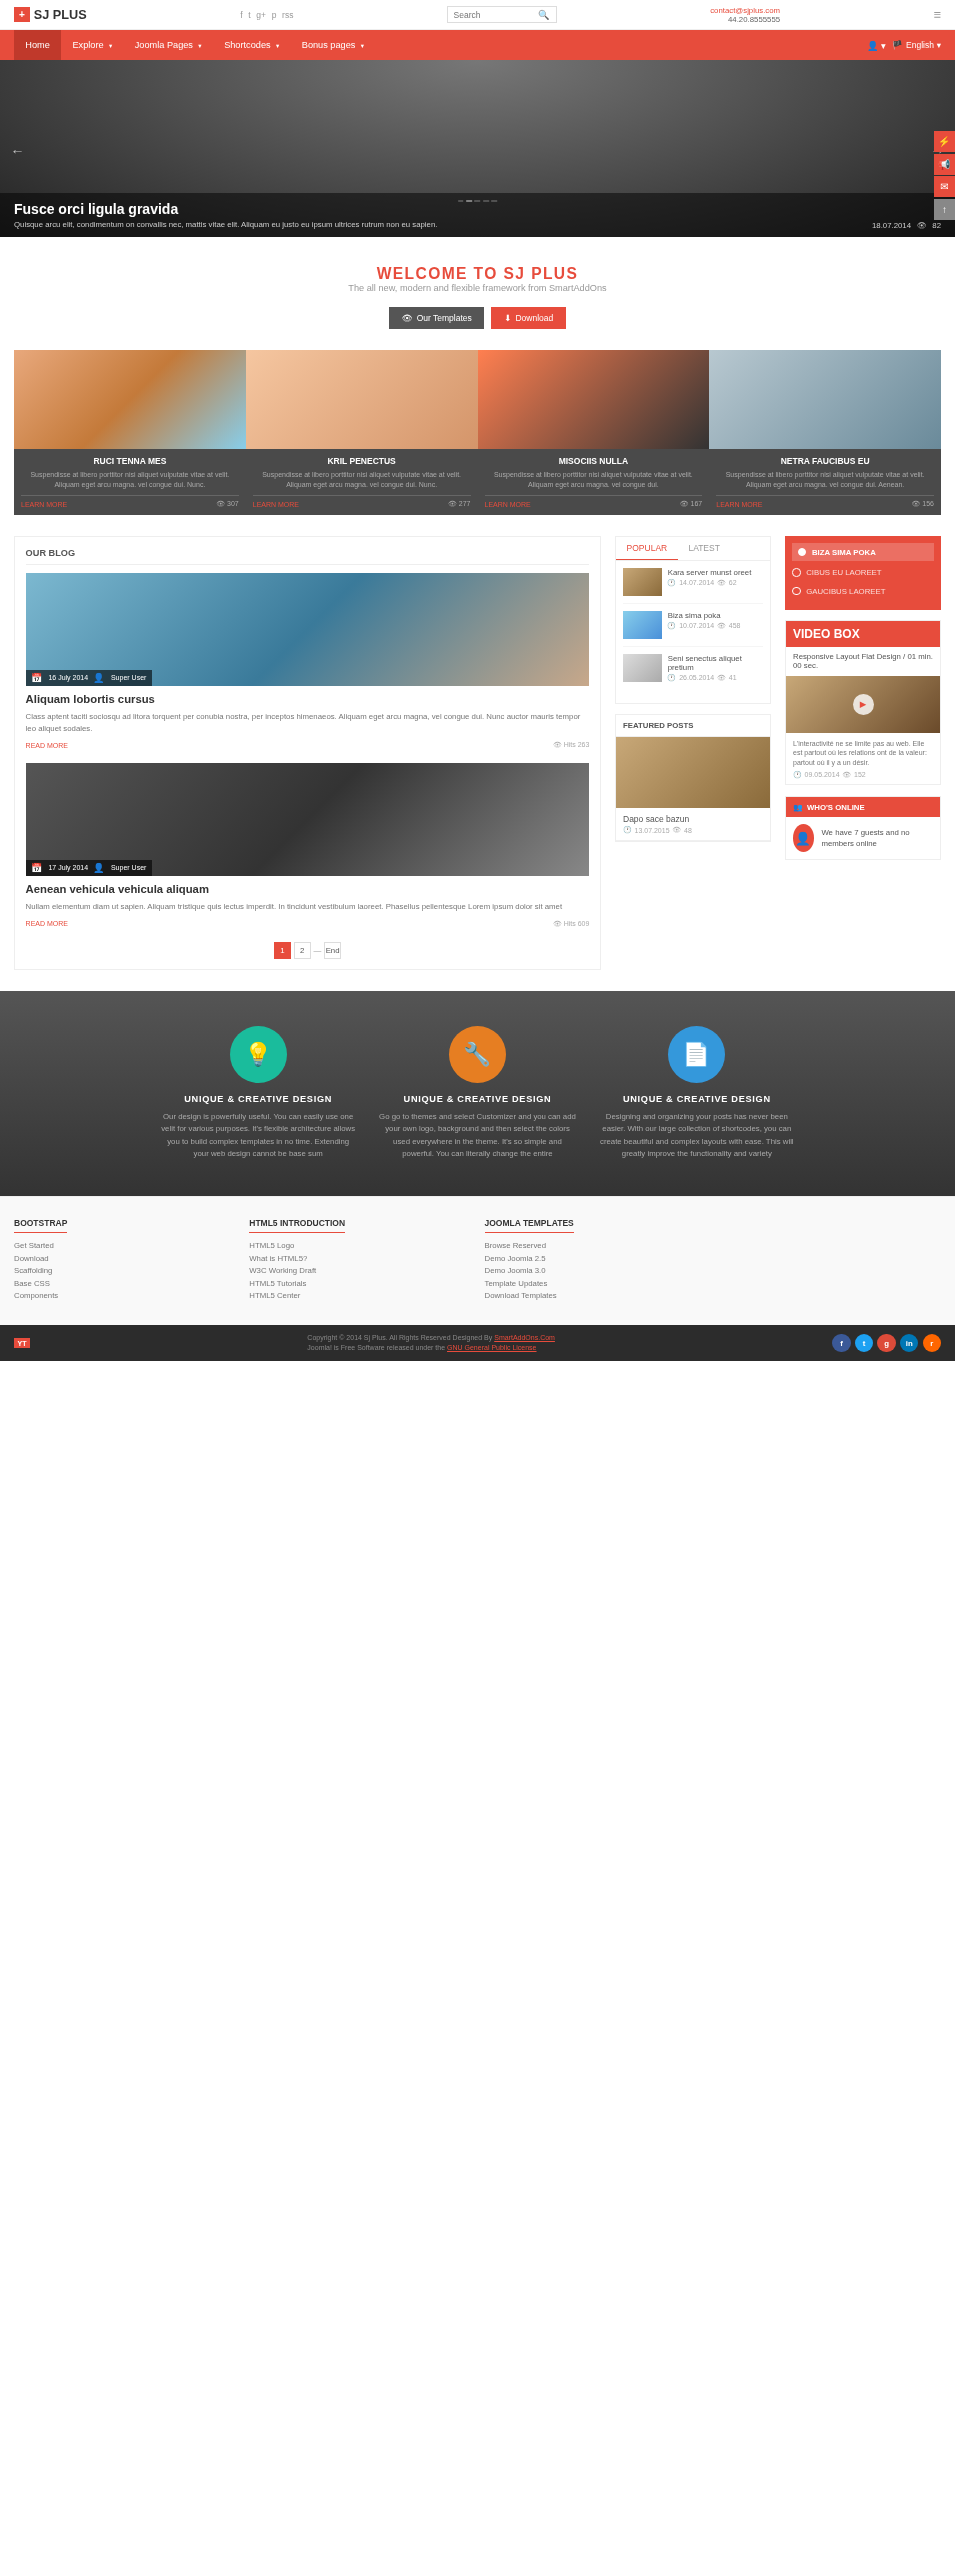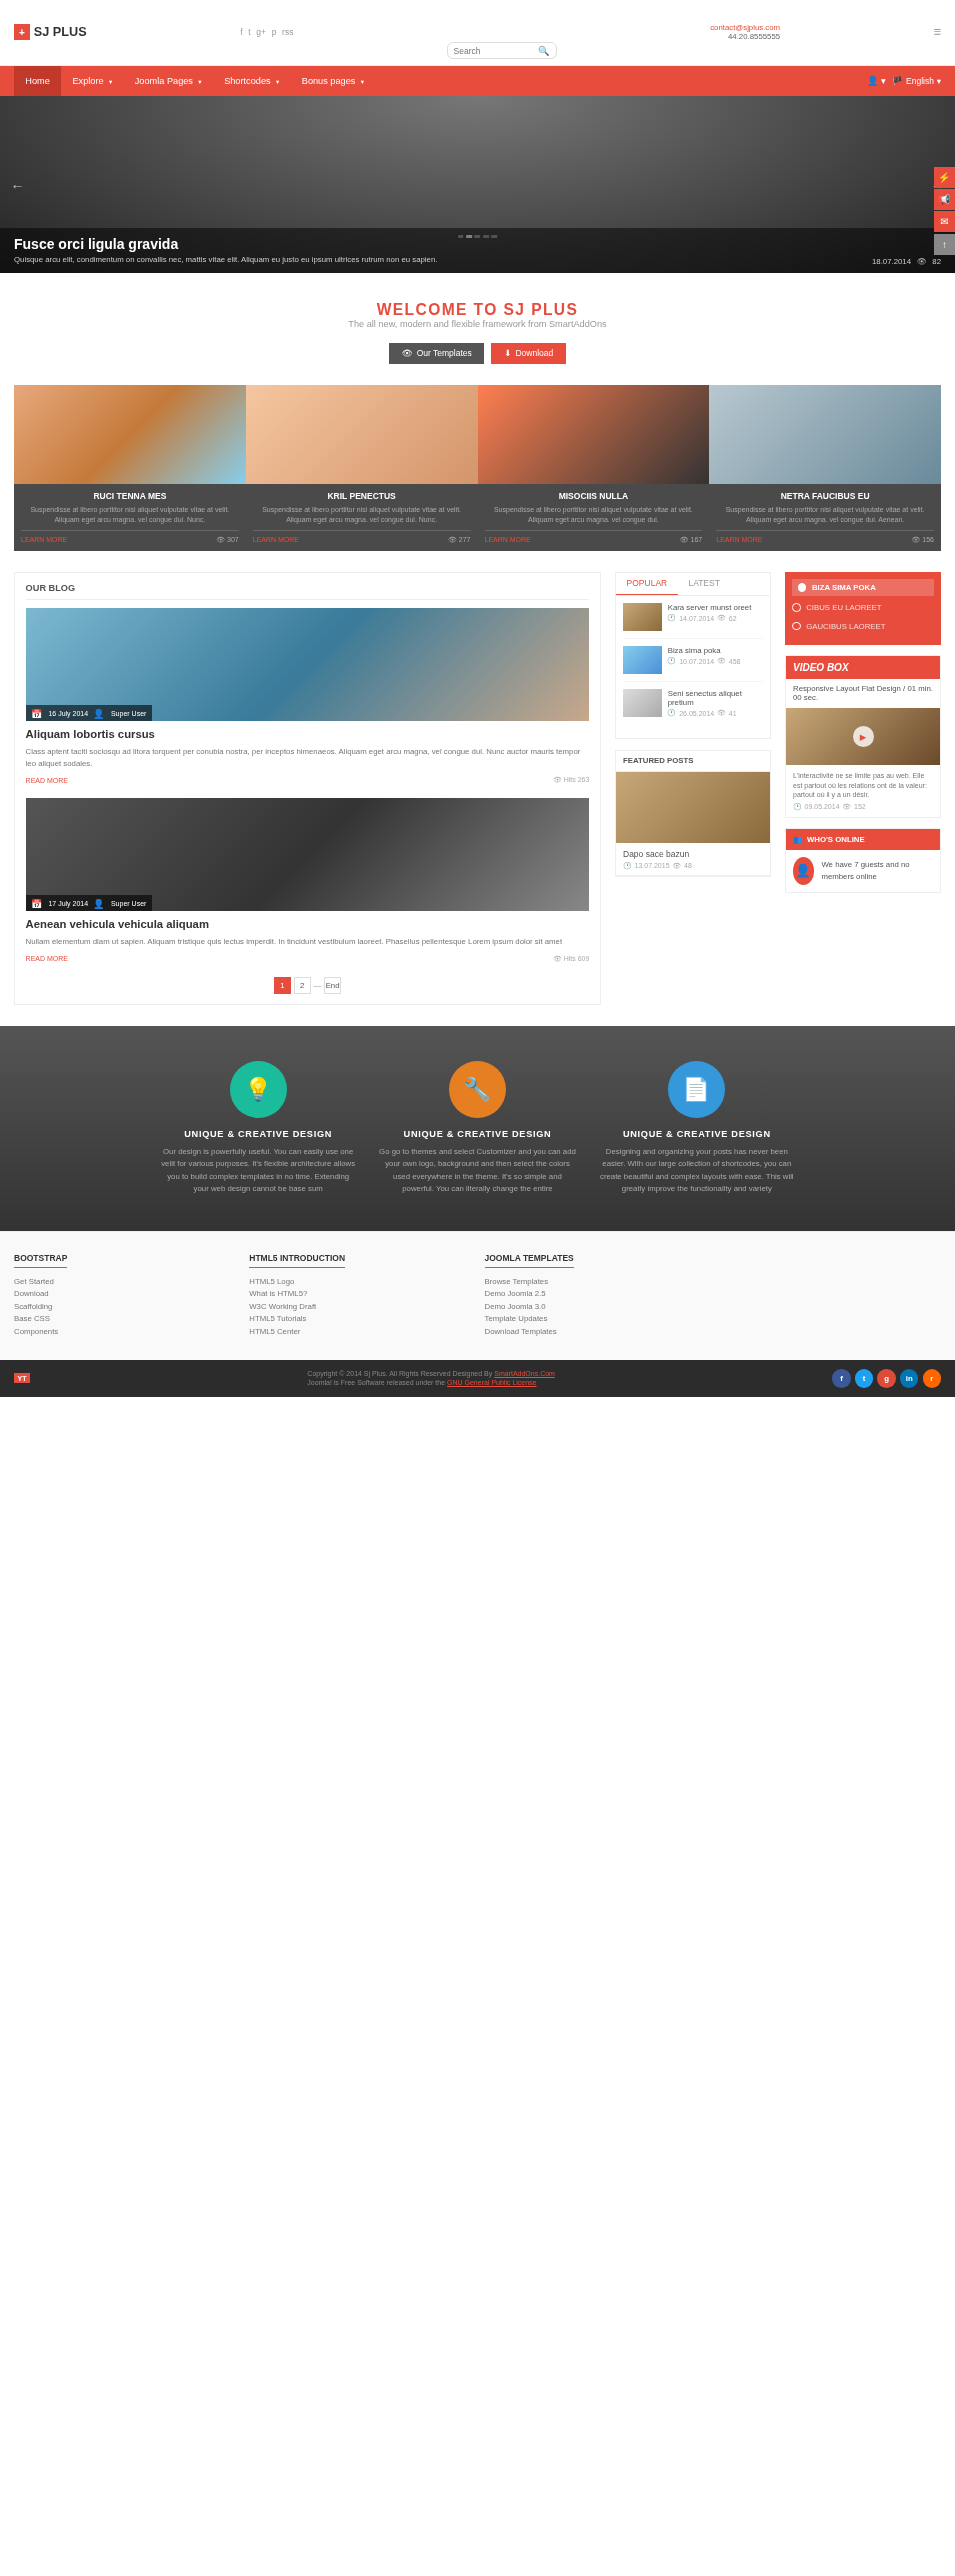--- a/index.html
+++ b/index.html
@@ -4,21 +4,21 @@
   <style>
     * { box-sizing: border-box; margin: 0; padding: 0; }
     body { font-family: Arial, sans-serif; font-size: 9.2px; color: #333; background: #fff; width: 955px; }
 
     
     .top-bar { background: #fff; border-bottom: 0.7px solid #eee; padding: 5.7px 14px; display: flex; align-items: center; justify-content: space-between; }
     .logo { display: flex; align-items: center; gap: 4.2px; font-size: 12.7px; font-weight: bold; color: #333; }
     .logo-icon { background: #e74c3c; color: #fff; width: 15.6px; height: 15.6px; display: flex; align-items: center; justify-content: center; font-size: 10px; font-weight: bold; }
     .social-links { display: flex; gap: 5.7px; align-items: center; }
     .social-links a { color: #999; font-size: 8.5px; text-decoration: none; }
-    .search-bar { display: flex; align-items: flex-end; border: 0.7px solid #ddd; padding: 2.1px 5.7px; border-radius: 6px; margin-top: 36px; }
+    .search-bar { display: flex; align-items: flex-end; border: 0.7px solid #ddd; padding: 2.1px 5.7px; border-radius: 0; }
     .search-bar input { border: none; outline: none; font-size: 8.5px; width: 85px; }
     .search-bar span { color: #999; }
     .contact-info { text-align: right; font-size: 7.8px; color: #666; }
     .contact-info .email { color: #e74c3c; }
     .hamburger { font-size: 12.7px; color: #999; cursor: pointer; }
 
     
     .nav-bar { background: #e74c3c; padding: 0 14px; display: flex; align-items: center; gap: 0; }
     .nav-item { padding: 10px 11.3px; color: #fff; font-size: 9.2px; cursor: pointer; position: relative; }
     .nav-item.active { background: #c0392b; }
@@ -115,21 +115,21 @@
     .right-col { }
     .poll-section { background: #e74c3c; padding: 7px; margin-bottom: 10.6px; }
     .poll-item { display: flex; align-items: center; gap: 5.7px; margin-bottom: 4.2px; }
     .poll-item:first-child { background: rgba(255,255,255,0.2); padding: 4.2px 5.7px; }
     .poll-radio { width: 8.5px; height: 8.5px; border-radius: 50%; border: 1.4px solid #fff; background: transparent; }
     .poll-radio.checked { background: #fff; }
     .poll-text { color: #fff; font-size: 7.8px; font-weight: bold; }
     .poll-text-normal { color: rgba(255,255,255,0.8); font-size: 7.8px; }
 
     .video-section { background: #fff; border: 0.7px solid #eee; margin-bottom: 10.6px; }
-    .video-header { background: #e74c3c; padding: 5.7px 7px; color: #fff; font-size: 10px; font-weight: bold; text-transform: uppercase; font-style: italic; }
+    .video-header { background: #e74c3c; padding: 5.7px 7px; color: #fff; font-size: 12px; font-weight: bold; text-transform: uppercase; }
     .video-desc { padding: 5.7px 7px; font-size: 7.8px; color: #555; }
     .video-thumb { width: 100%; height: 57px; background: linear-gradient(135deg, #c8a878 0%, #6a4a2a 100%); position: relative; display: flex; align-items: center; justify-content: center; }
     .video-play { width: 21px; height: 21px; background: rgba(255,255,255,0.8); border-radius: 50%; display: flex; align-items: center; justify-content: center; font-size: 8.5px; color: #e74c3c; }
     .video-info { padding: 5.7px 7px; }
     .video-text { font-size: 7px; color: #777; line-height: 1.4; }
     .video-meta { font-size: 7px; color: #aaa; margin-top: 2.8px; display: flex; align-items: center; gap: 2.8px; }
 
     .online-section { background: #fff; border: 0.7px solid #eee; }
     .online-header { background: #e74c3c; padding: 5.7px 7px; color: #fff; font-size: 7.8px; font-weight: bold; text-transform: uppercase; display: flex; align-items: center; gap: 4.2px; }
     .online-content { padding: 7px; display: flex; align-items: center; gap: 7px; }
@@ -491,21 +491,21 @@
     <div>
       <div class="footer-col-title">HTML5 INTRODUCTION</div>
       <a class="footer-link" href="#">HTML5 Logo</a>
       <a class="footer-link" href="#">What is HTML5?</a>
       <a class="footer-link" href="#">W3C Working Draft</a>
       <a class="footer-link" href="#">HTML5 Tutorials</a>
       <a class="footer-link" href="#">HTML5 Center</a>
     </div>
     <div>
       <div class="footer-col-title">JOOMLA TEMPLATES</div>
-      <a class="footer-link" href="#">Browse Templates</a>
+      <a class="footer-link" href="#">Browse Reserved</a>
       <a class="footer-link" href="#">Demo Joomla 2.5</a>
       <a class="footer-link" href="#">Demo Joomla 3.0</a>
       <a class="footer-link" href="#">Template Updates</a>
       <a class="footer-link" href="#">Download Templates</a>
     </div>
   </div>
 </div>
 
 <div class="bottom-bar">
   <div class="bottom-logo">

